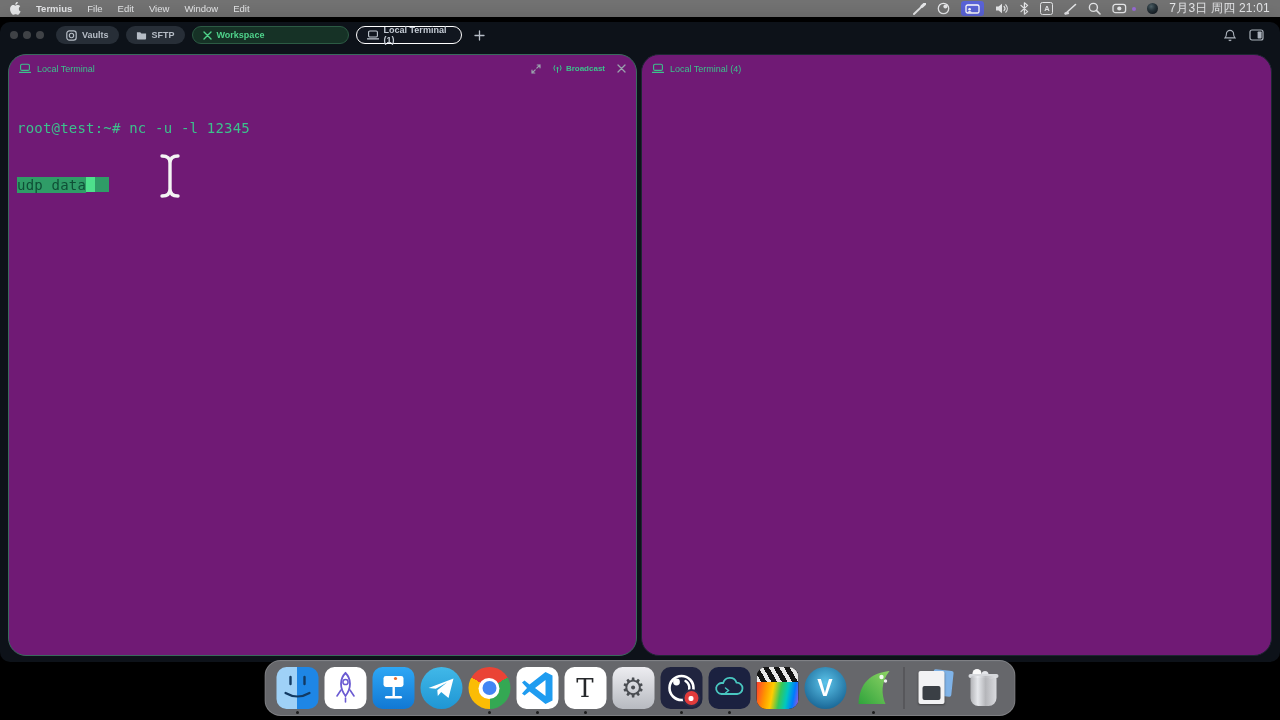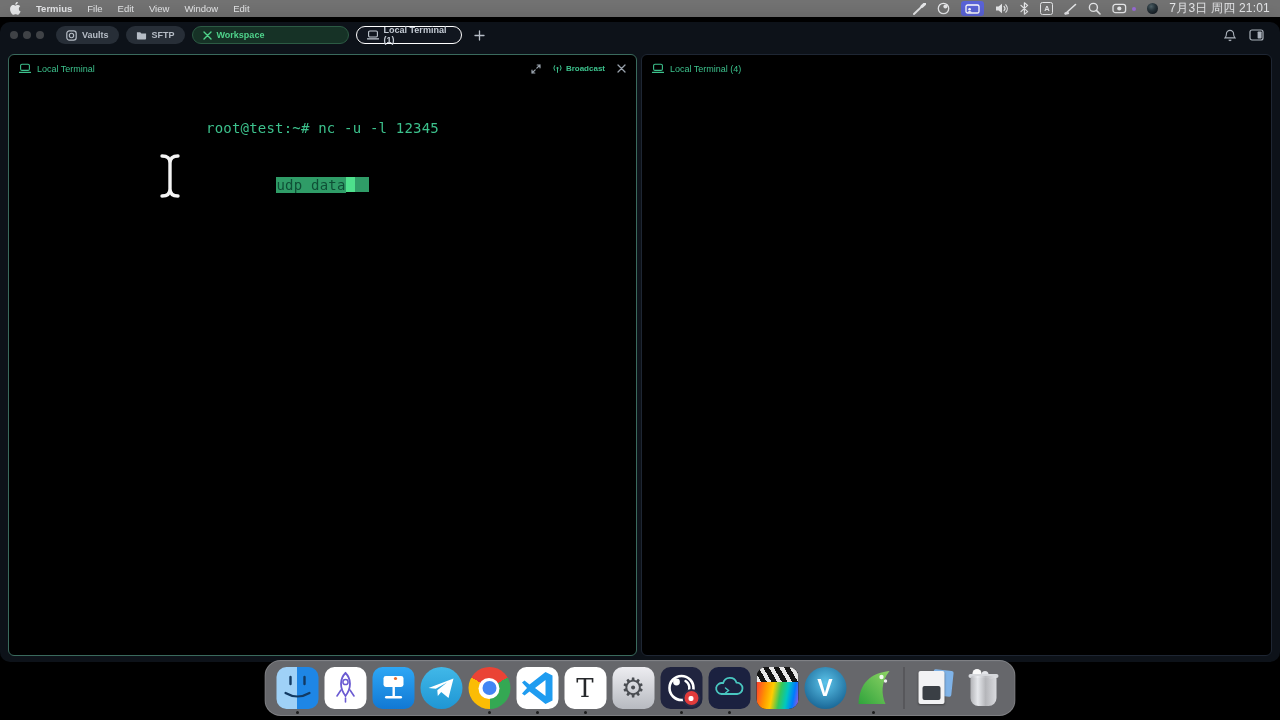--- a/index.html
+++ b/index.html
@@ -31,21 +31,21 @@
   .tabs{display:flex;align-items:center;gap:7px;font-weight:bold;}
   .tab{height:18px;border-radius:9px;display:flex;align-items:center;gap:5px;padding:0 10px;
     font-size:9px;color:#b6bdc6;box-sizing:border-box;}
   .tab.gray{background:#272e37;}
   .tab.workspace{background:#163226;border:1px solid #2c5b44;color:#4fd38b;width:157px;}
   .tab.terminal{background:#11161f;border:1px solid #ffffff;color:#c3cad3;width:106px;}
   .plusbtn{margin-left:12px;display:flex;align-items:center;}
   .tb-right{margin-left:auto;display:flex;align-items:center;gap:13px;padding-right:6px;}
 
   
-  .pane{position:absolute;background:#000000;border-radius:6px;box-sizing:border-box;text-align:center;}
+  .pane{position:absolute;background:#701a75;border-radius:18px;box-sizing:border-box;}
   .pane.left{left:8px;top:32px;width:629px;height:602px;border:1px solid #3a6a5d;}
   .pane.right{left:641px;top:32px;width:631px;height:602px;border:1px solid #1e2633;}
   .phead{display:flex;align-items:center;gap:6px;padding:7px 10px 3px;color:#3cc18c;font-size:9px;}
   .phead .hright{margin-left:auto;display:flex;align-items:center;gap:12px;}
   .bcast{display:flex;align-items:center;gap:4px;color:#3cc18c;font-size:8px;font-weight:700;}
   .term{position:relative;padding:3px 8px;font-family:"DejaVu Sans Mono",monospace;
     font-size:14px;line-height:19px;letter-spacing:.2px;color:#3cc18c;white-space:pre;}
   .sel{background:#2f9c67;color:#0f4f36;}
   .curblk{display:inline-block;width:9px;height:15px;background:#4ee08c;vertical-align:-2px;}
   .seltail{display:inline-block;width:14px;height:15px;background:#2f9c67;vertical-align:-2px;}

